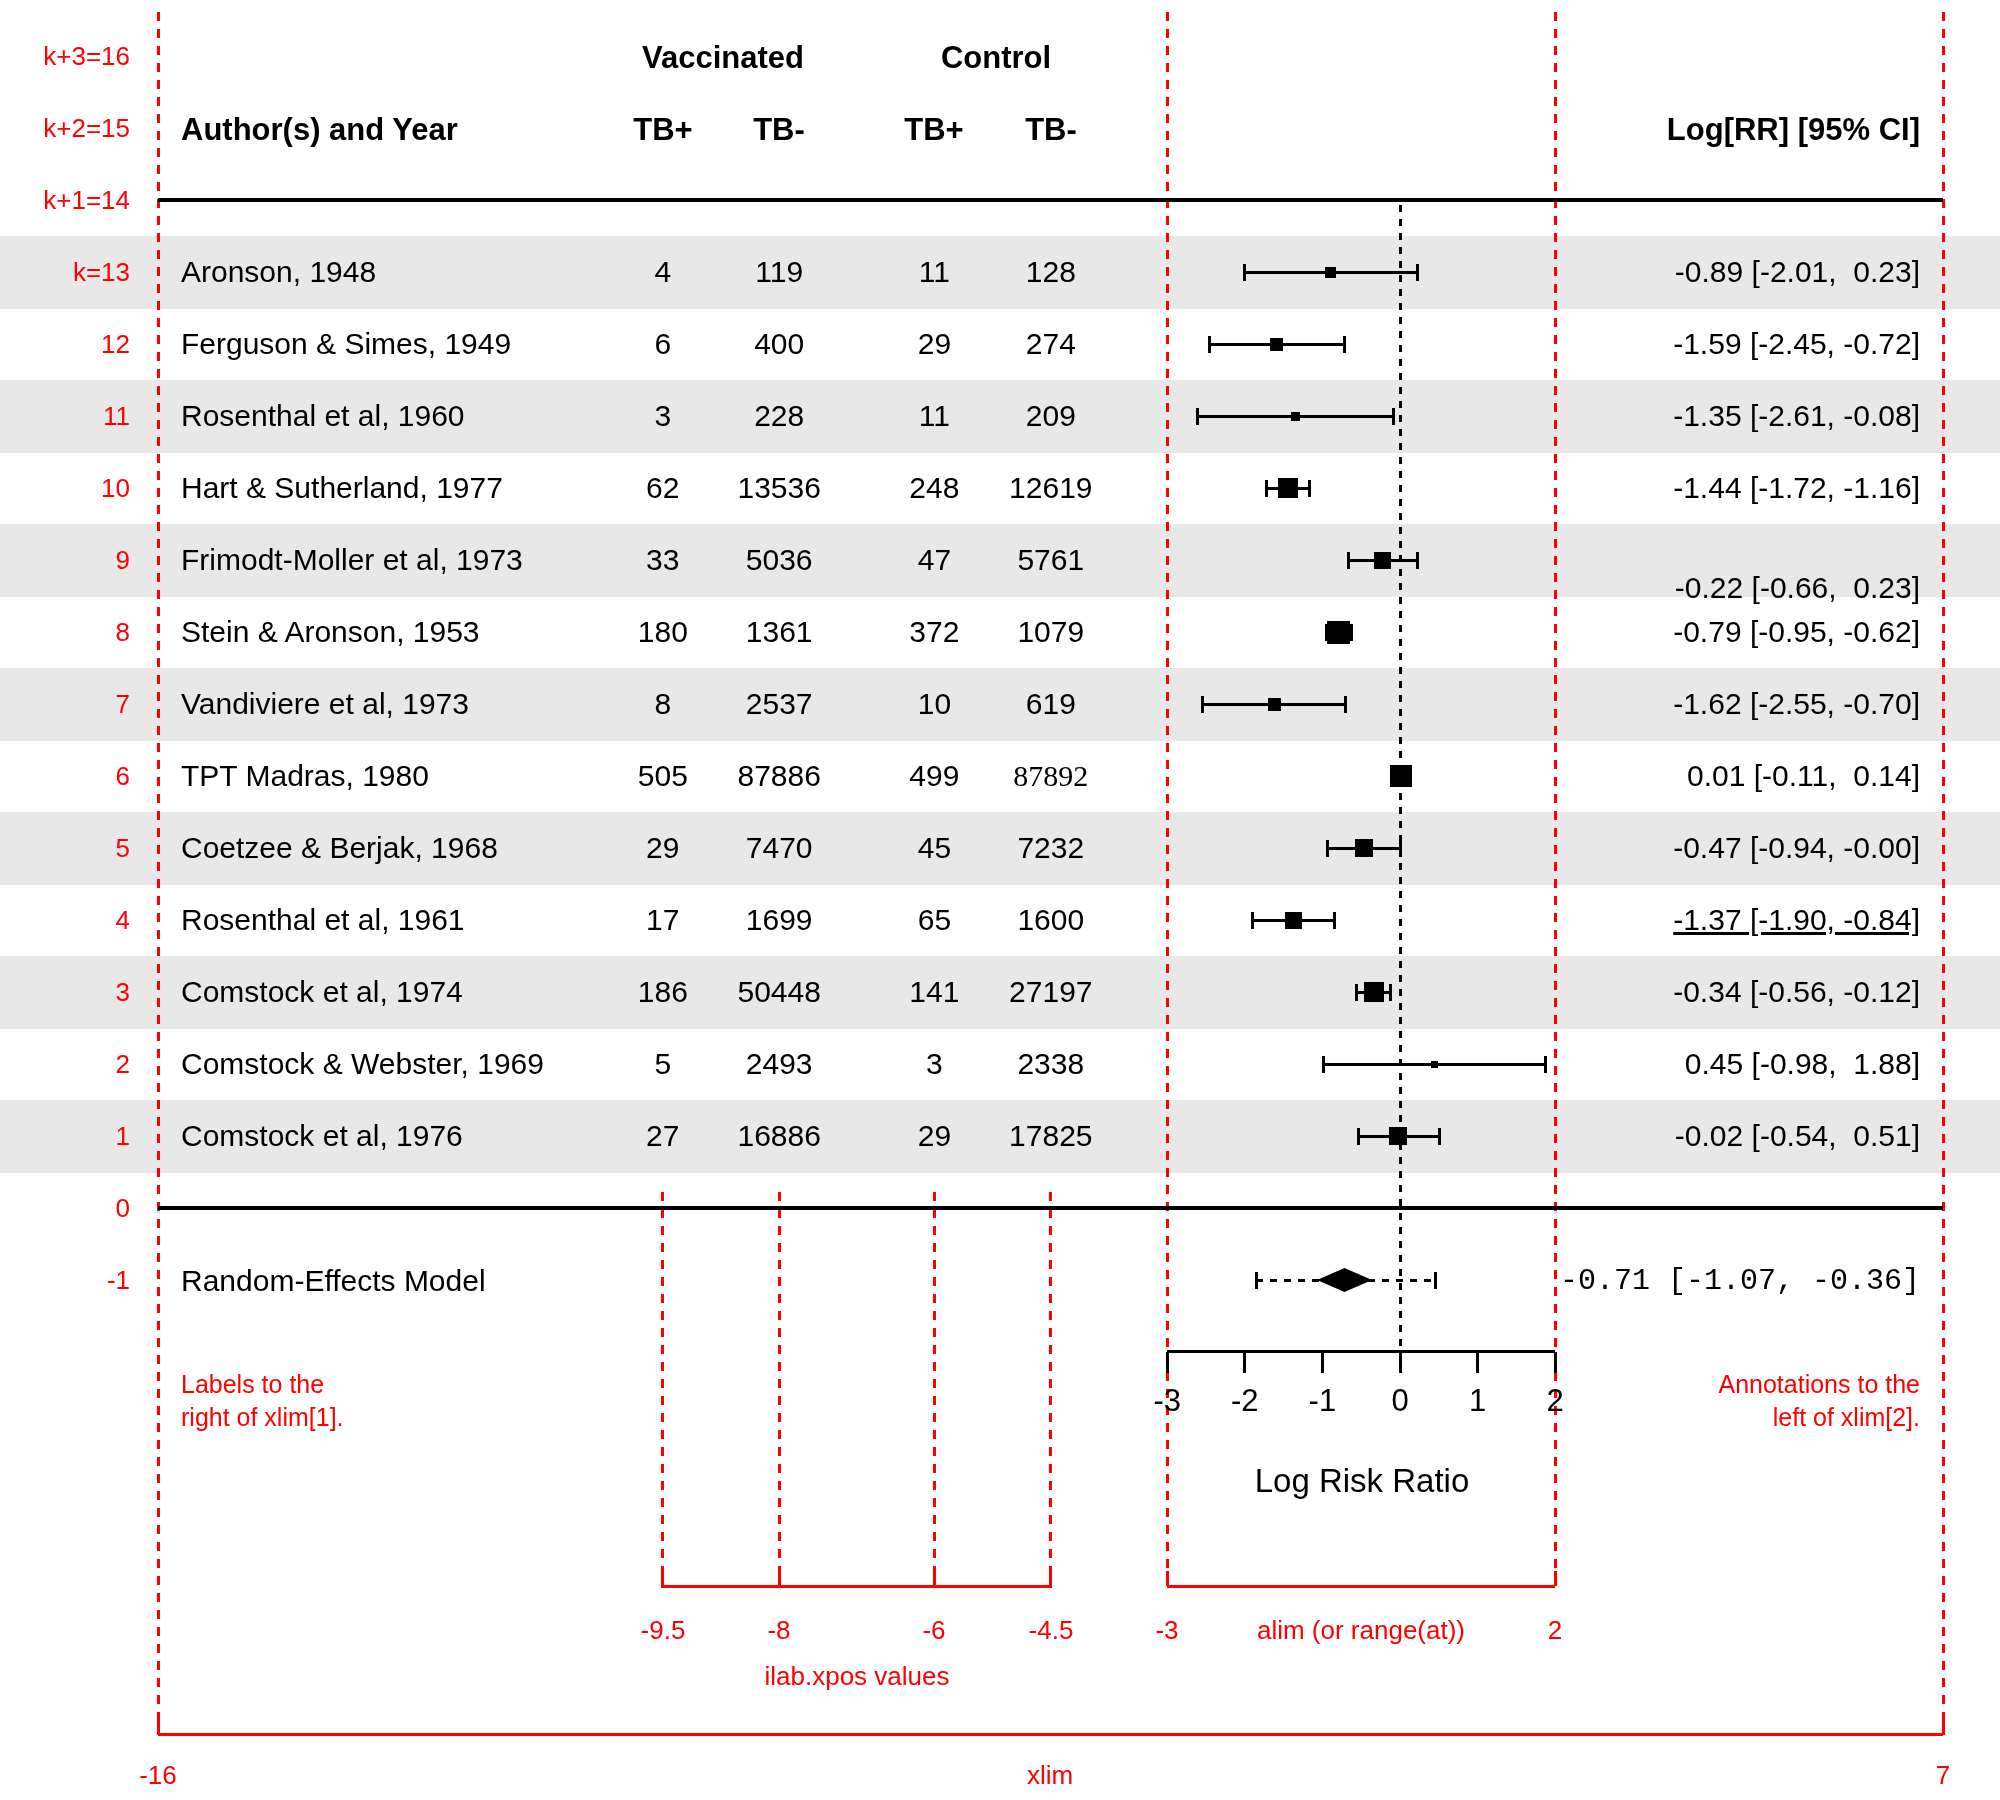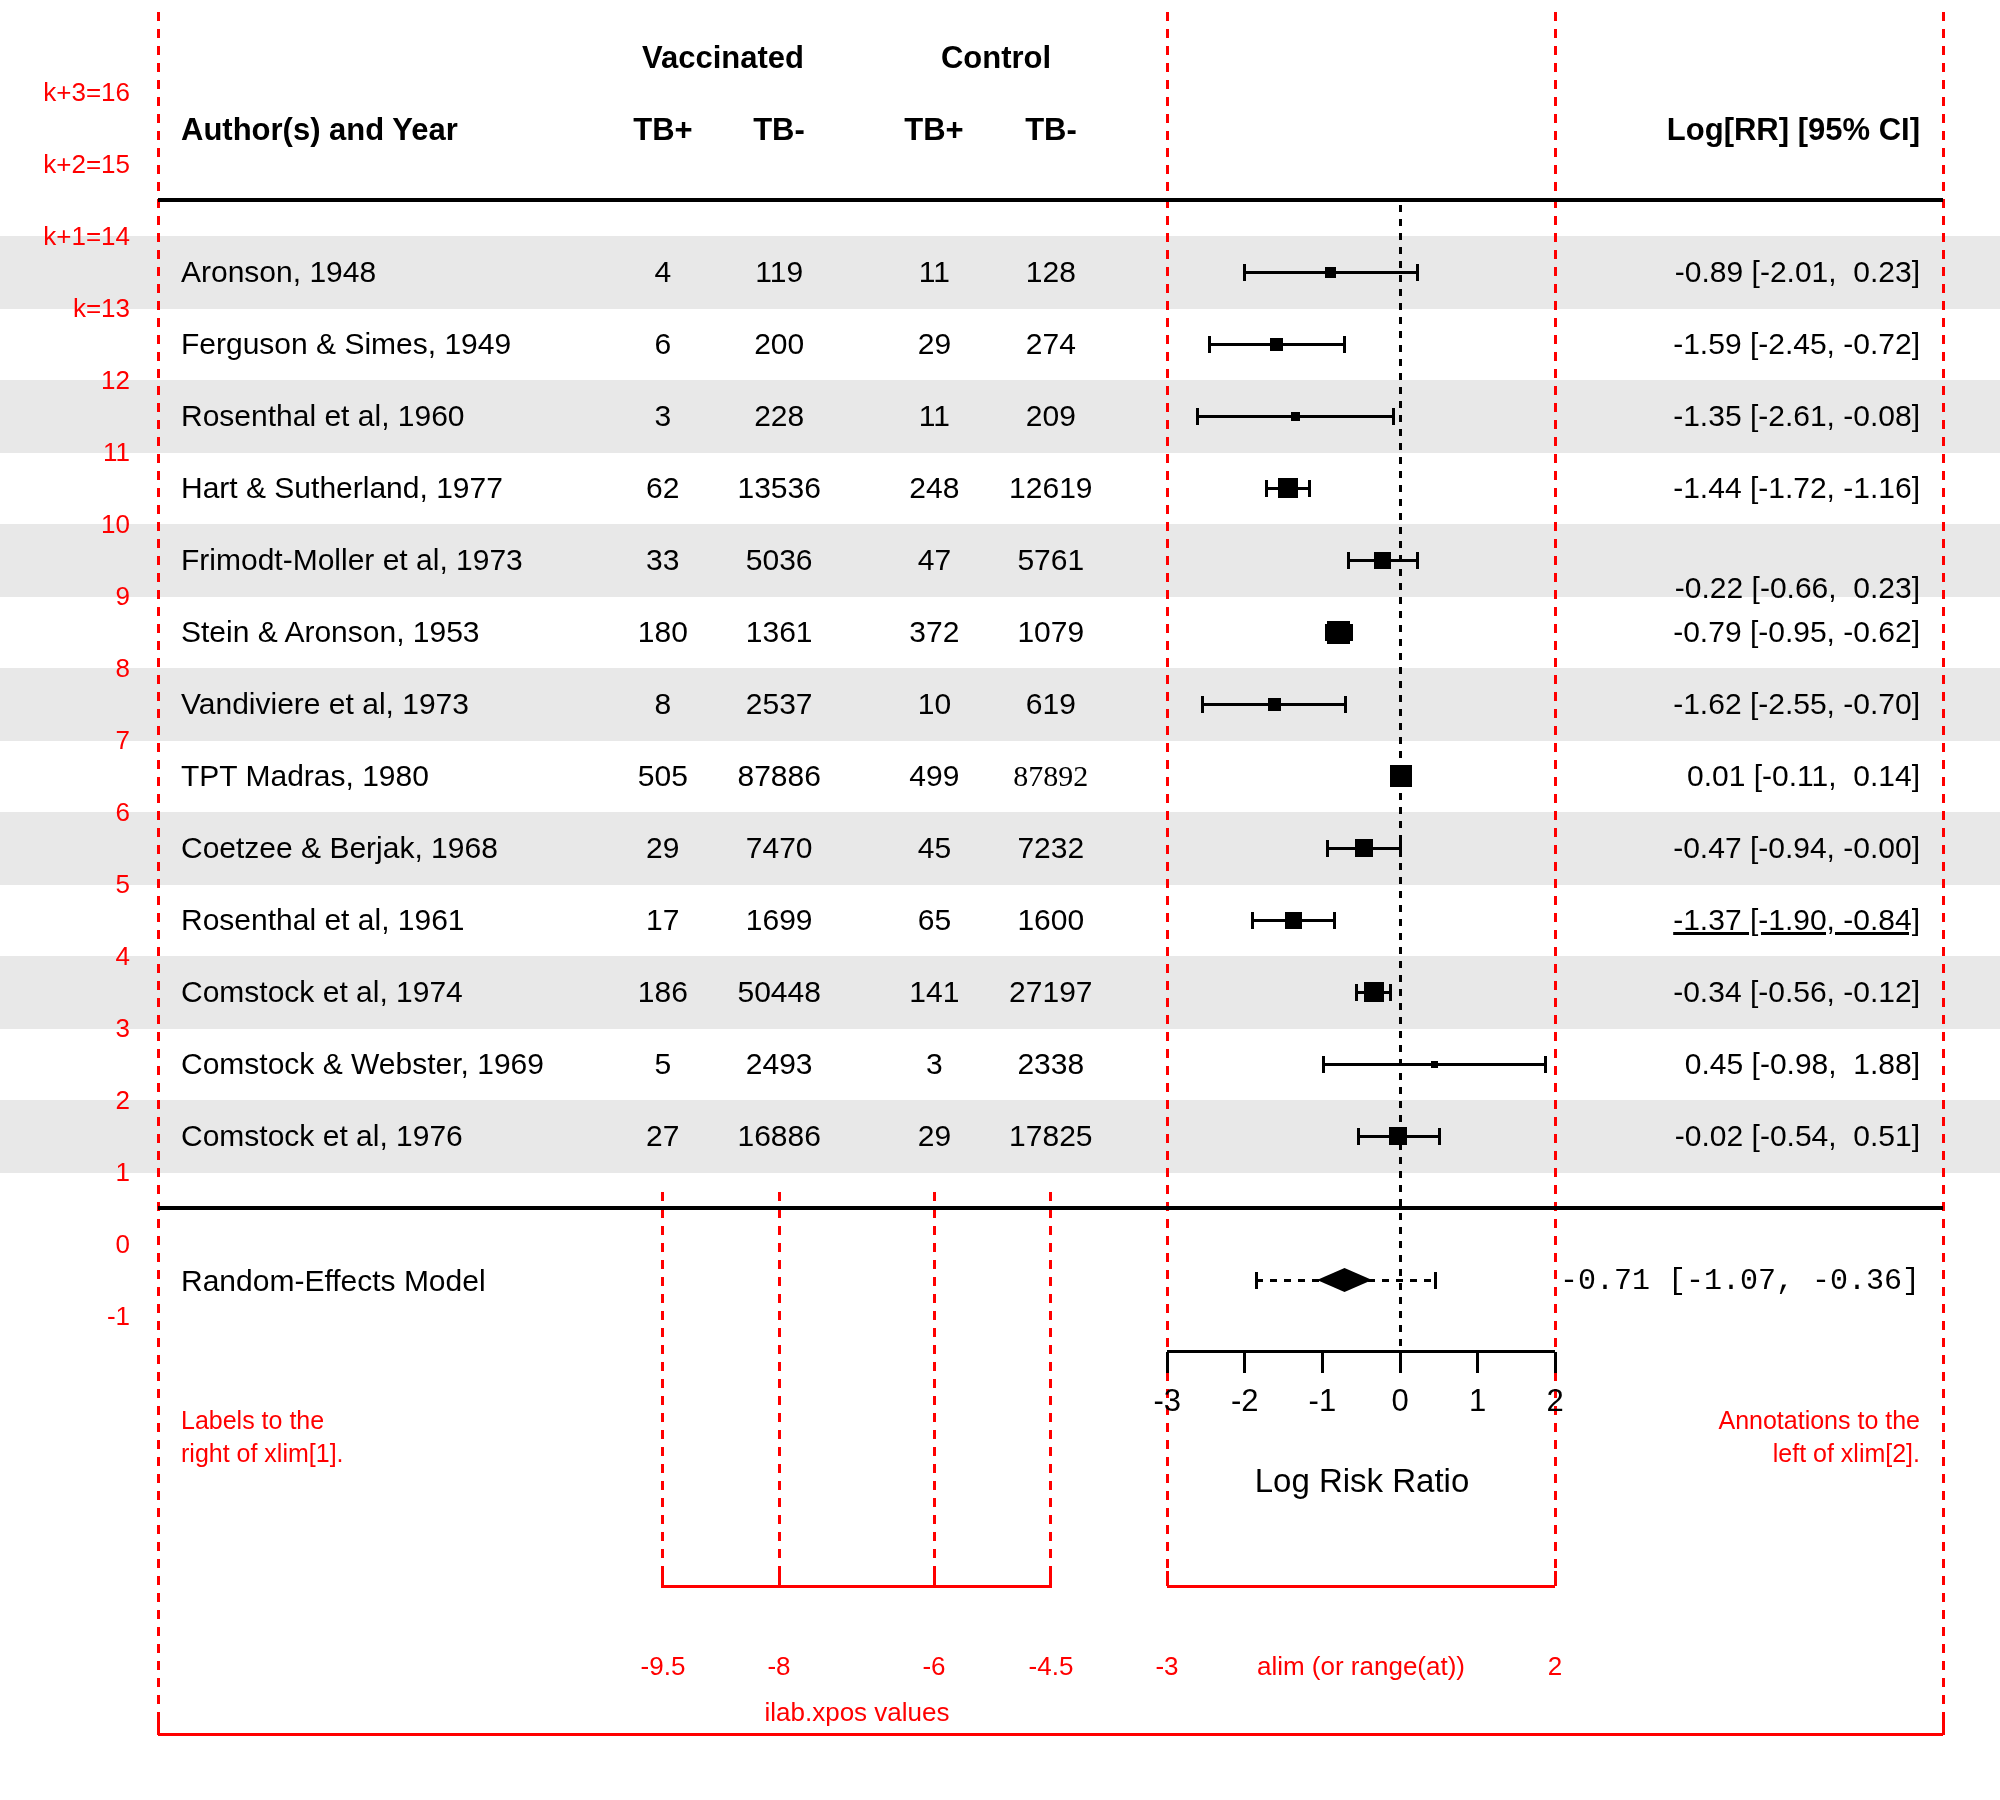--- a/index.html
+++ b/index.html
@@ -7,21 +7,21 @@
     position:relative;width:2000px;height:1800px;background:#ffffff;overflow:hidden;
     font-family:"Liberation Sans", sans-serif;color:#000;
   }
   .txt{position:absolute;transform:translateY(-50%);white-space:pre;line-height:1;}
   .ctr{transform:translate(-50%,-50%);text-align:center;}
   .rgt{text-align:right;}
   .b{font-weight:bold;}
   .fs30{font-size:30px;}
   .fs31{font-size:31px;}
   .fs33{font-size:33px;}
-  .red{color:#ff0000;margin-top:36px;}
+  .red{color:#ff0000;}
   .fs26{font-size:26px;}
   .fs25{font-size:25px;}
   .band{position:absolute;left:0;width:2000px;height:73px;background:#e8e8e8;}
   .vdash-red{position:absolute;width:3px;background:repeating-linear-gradient(to bottom,#ff0000 0 9px,transparent 9px 17px);}
   .vdash-blk{position:absolute;width:3px;background:repeating-linear-gradient(to bottom,#000 0 7px,transparent 7px 14px);}
   .hline{position:absolute;height:4px;background:#000;}
   .redline{position:absolute;background:#ff0000;}
   .ci-line{position:absolute;height:3px;background:#000;}
   .ci-cap{position:absolute;width:3px;height:17px;background:#000;}
   .square{position:absolute;background:#000;}
@@ -107,21 +107,21 @@
     <div class="txt fs30 ctr" style="left: 779.2px; top: 272px;">119</div>
     <div class="txt fs30 ctr" style="left: 934.4px; top: 272px;">11</div>
     <div class="txt fs30 ctr" style="left: 1050.8px; top: 272px;">128</div>
     <div class="ci-line" style="left: 1244.02px; top: 270.5px; width: 173.824px;"></div>
     <div class="ci-cap" style="left: 1242.52px; top: 263.5px;"></div>
     <div class="ci-cap" style="left: 1416.35px; top: 263.5px;"></div>
     <div class="square" style="left: 1325.44px; top: 266.5px; width: 11px; height: 11px;"></div>
     <div class="txt fs30 rgt" style="right: 80px; top: 272px;">-0.89 [-2.01,  0.23]</div>
     <div class="txt fs30" style="left: 181px; top: 344px;">Ferguson &amp; Simes, 1949</div>
     <div class="txt fs30 ctr" style="left: 662.8px; top: 344px;">6</div>
-    <div class="txt fs30 ctr" style="left: 779.2px; top: 344px;">200</div>
+    <div class="txt fs30 ctr" style="left: 779.2px; top: 344px;">400</div>
     <div class="txt fs30 ctr" style="left: 934.4px; top: 344px;">29</div>
     <div class="txt fs30 ctr" style="left: 1050.8px; top: 344px;">274</div>
     <div class="ci-line" style="left: 1209.88px; top: 342.5px; width: 134.248px;"></div>
     <div class="ci-cap" style="left: 1208.38px; top: 335.5px;"></div>
     <div class="ci-cap" style="left: 1342.63px; top: 335.5px;"></div>
     <div class="square" style="left: 1270.12px; top: 337.5px; width: 13px; height: 13px;"></div>
     <div class="txt fs30 rgt" style="right: 80px; top: 344px;">-1.59 [-2.45, -0.72]</div>
     <div class="txt fs30" style="left: 181px; top: 416px;">Rosenthal et al, 1960</div>
     <div class="txt fs30 ctr" style="left: 662.8px; top: 416px;">3</div>
     <div class="txt fs30 ctr" style="left: 779.2px; top: 416px;">228</div>

